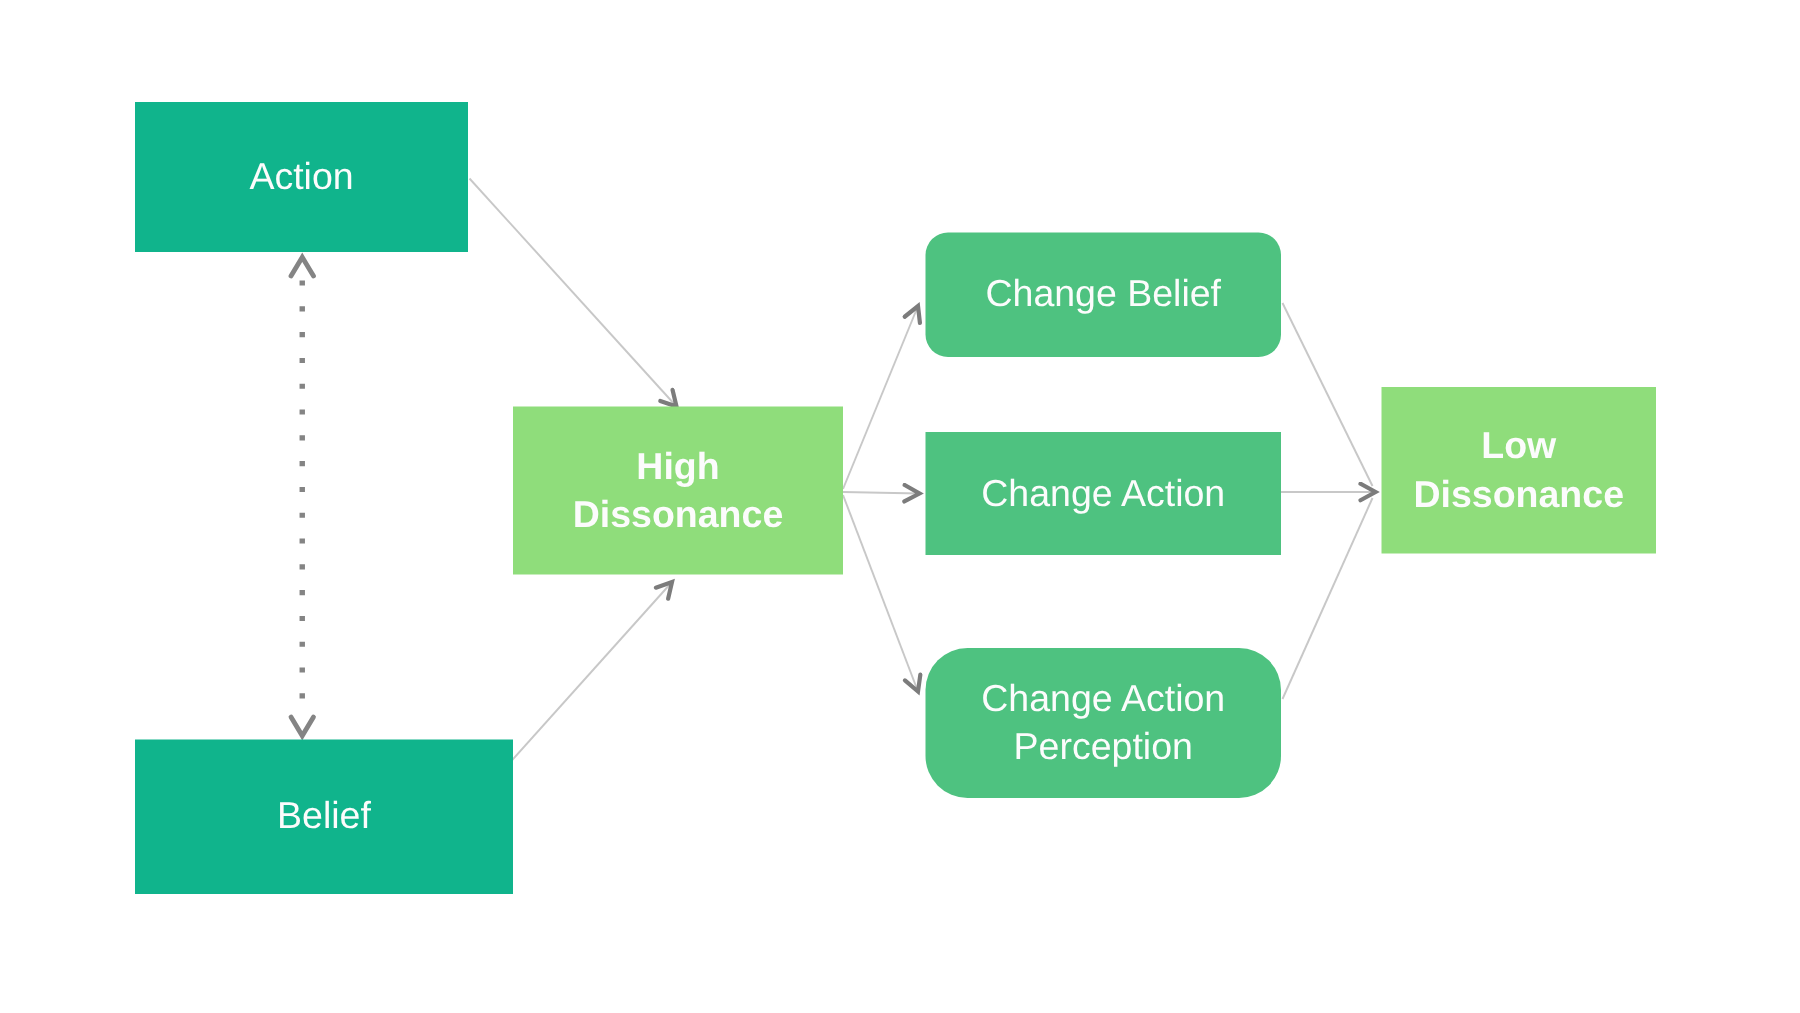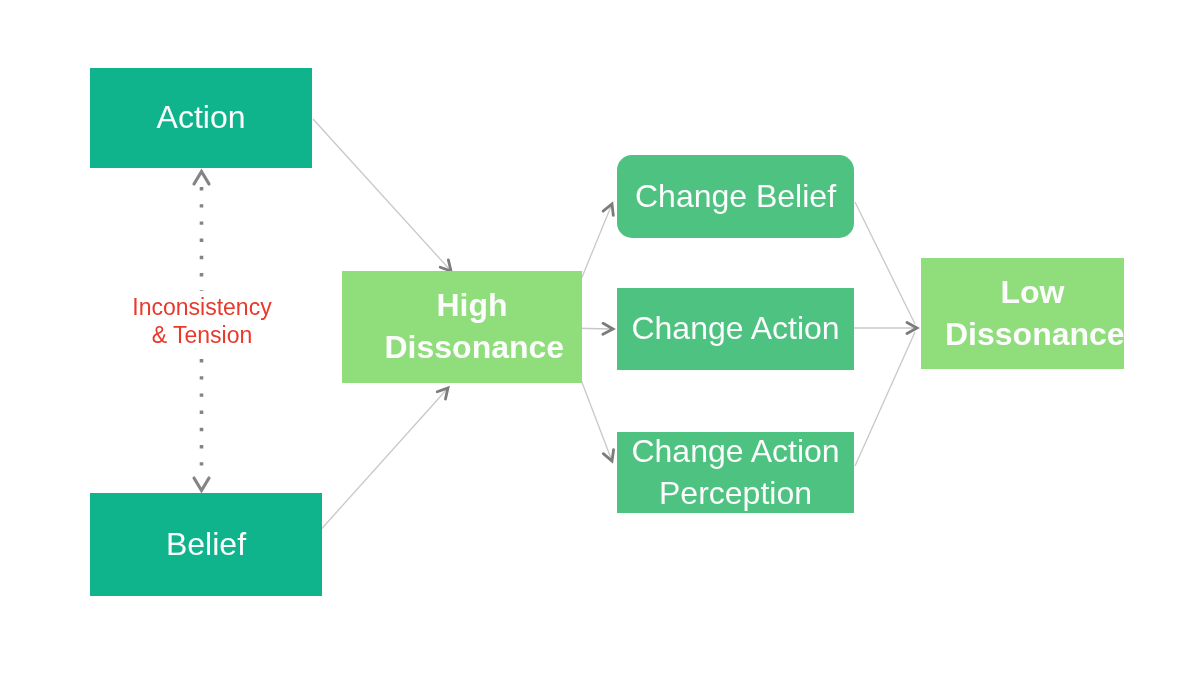--- a/index.html
+++ b/index.html
@@ -47,33 +47,33 @@
     stroke-linecap: round;
   }
   .node {
     position: absolute;
     z-index: 2;
     display: flex;
     align-items: center;
     justify-content: center;
     text-align: center;
     color: var(--box-text, #fcfcfc);
-    font-size: 32px;
+    font-size: 25px;
     line-height: 1.3;
   }
   .node .label { display: block; }
   .teal   { background: var(--teal-box, #10b48c); }
   .medium { background: var(--medium-green-box, #4ec280); }
-  .light  { background: var(--light-green-box, #8fdd7b); font-weight: bold; padding-left: 20px; }
+  .light  { background: var(--light-green-box, #8fdd7b); font-weight: bold; }
   .node-action                   { left: 90px;  top: 68px;  width: 222px; height: 100px; }
-  .node-belief                   { left: 90px;  top: 493px; width: 232px; height: 103px; }
+  .node-belief                   { left: 90px;  top: 493px; width: 252px; height: 103px; }
   .node-high-dissonance          { left: 342px; top: 271px; width: 220px; height: 112px; }
   .node-change-belief            { left: 617px; top: 155px; width: 237px; height: 83px; border-radius: 15px; }
   .node-change-action            { left: 617px; top: 288px; width: 237px; height: 82px; text-align: center; }
-  .node-change-action-perception { left: 617px; top: 432px; width: 237px; height: 81px; }
+  .node-change-action-perception { left: 617px; top: 432px; width: 237px; height: 100px; border-radius: 28px; }
   .node-low-dissonance           { left: 921px; top: 258px; width: 183px; height: 111px; }
   .node-high-dissonance .label,
   .node-low-dissonance .label    { max-width: 175px; }
   .node-change-action-perception .label { max-width: 220px; }
   .tension-label {
     position: absolute;
     left: 110px;
     top: 291px;
     width: 184px;
     z-index: 3;
@@ -136,18 +136,14 @@
   </div>
 
   <div class="node medium node-change-action-perception">
     <span class="label">Change Action Perception</span>
   </div>
 
   <div class="node light node-low-dissonance">
     <span class="label">Low Dissonance</span>
   </div>
 
-  <div class="tension-label">
-    <div>Inconsistency</div>
-    <div>&amp; Tension</div>
-  </div>
 
 </div>
 
 </body></html>

